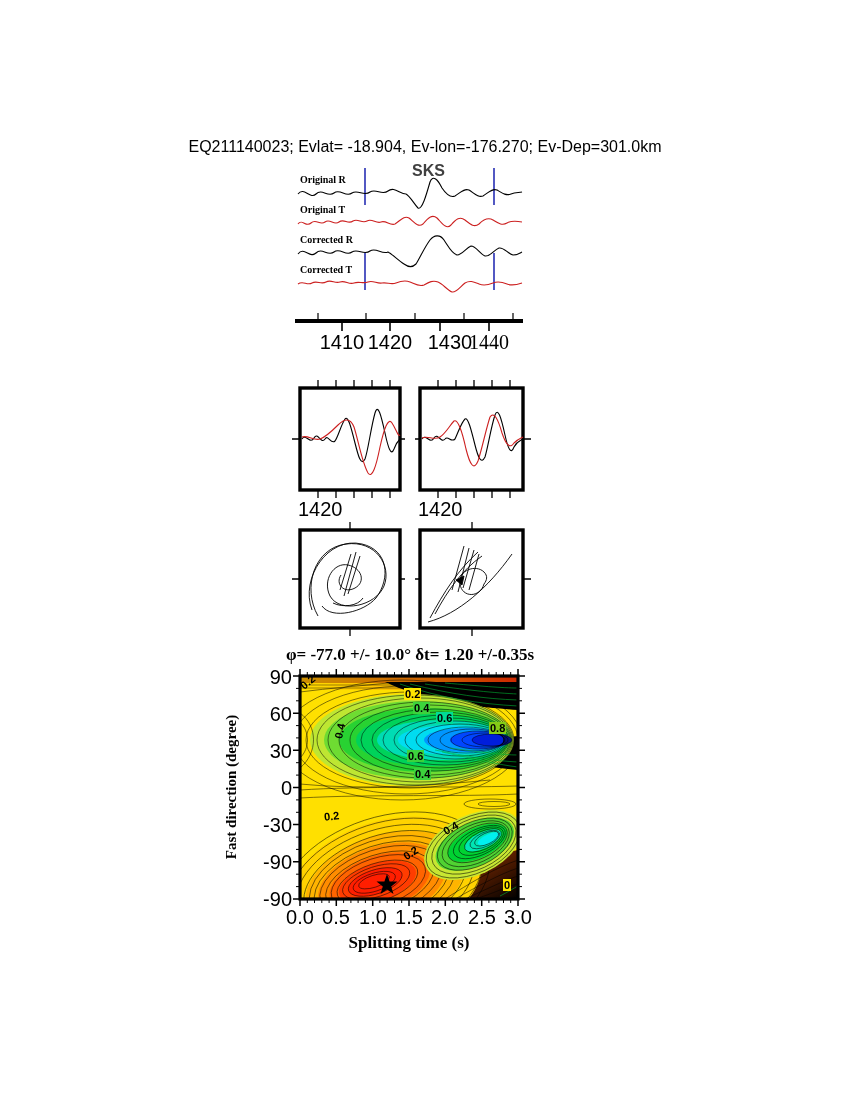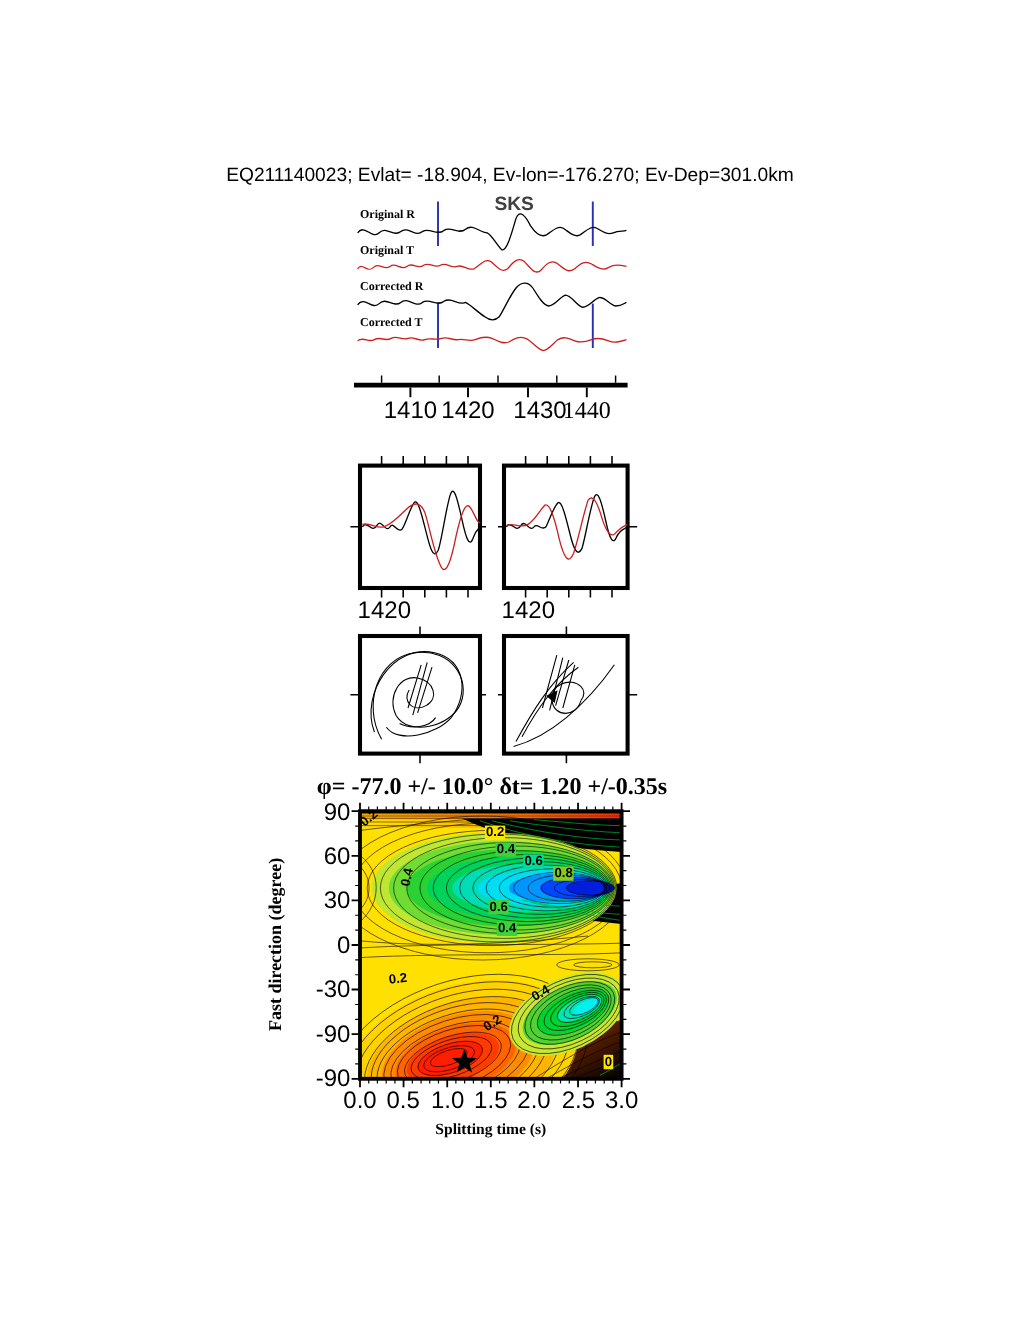--- a/index.html
+++ b/index.html
@@ -6,26 +6,26 @@
   .page{position:relative;width:850px;height:1100px;background:#ffffff;
         font-family:"Liberation Sans",sans-serif;color:#000;overflow:hidden;}
   .abs{position:absolute;}
   .hdr{width:850px;text-align:center;white-space:pre;font-size:16px;}
   .tracelabel{font-family:"Liberation Serif",serif;font-weight:bold;font-size:10px;}
   .sks{color:#404040;font-weight:bold;font-size:16px;}
   .axnum{font-size:20px;text-align:center;}
   .axnum-r{font-size:20px;text-align:right;}
   .axlabel{font-size:17px;text-align:center;}
   .serifbold{font-family:"Liberation Serif",serif;font-weight:bold;}
-  .ctitle{font-size:20px;text-align:center;}
+  .ctitle{font-size:17px;text-align:center;}
   .ann{font-size:11px;font-weight:bold;line-height:12px;padding:0 1px;white-space:nowrap;}
   .ab-y{background:#FFE600;}
   .ab-g{background:#3CD23C;}
   .ab-c{background:#00DC96;}
-  .ab-b{background:#84cc16;}
+  .ab-b{background:#84cc16;margin-left:28px;}
   .footer{font-size:17px;text-align:center;}
   svg{display:block;}
 </style>
 </head>
 <body>
 
 <div class="page">
 
   <div class="abs hdr" style="top:138px;left:0;">EQ211140023; Evlat= -18.904, Ev-lon=-176.270; Ev-Dep=301.0km</div>
 
@@ -280,16 +280,16 @@
   <div class="abs serifbold" style="left:231px;top:787px;transform:translate(-50%,-50%) rotate(-90deg);font-size:15px;white-space:nowrap;">Fast direction (degree)</div>
 
   <div class="abs axnum" style="left:278px;top:906px;width:44px;">0.0</div>
   <div class="abs axnum" style="left:314px;top:906px;width:44px;">0.5</div>
   <div class="abs axnum" style="left:351px;top:906px;width:44px;">1.0</div>
   <div class="abs axnum" style="left:387px;top:906px;width:44px;">1.5</div>
   <div class="abs axnum" style="left:423px;top:906px;width:44px;">2.0</div>
   <div class="abs axnum" style="left:460px;top:906px;width:44px;">2.5</div>
   <div class="abs axnum" style="left:496px;top:906px;width:44px;">3.0</div>
 
-  <div class="abs serifbold" style="left:309px;top:933px;width:200px;font-size:13px;text-align:center;">Splitting time (s)</div>
+  <div class="abs serifbold" style="left:309px;top:933px;width:200px;font-size:17px;text-align:center;">Splitting time (s)</div>
 
 
 </div>
 
 </body></html>

